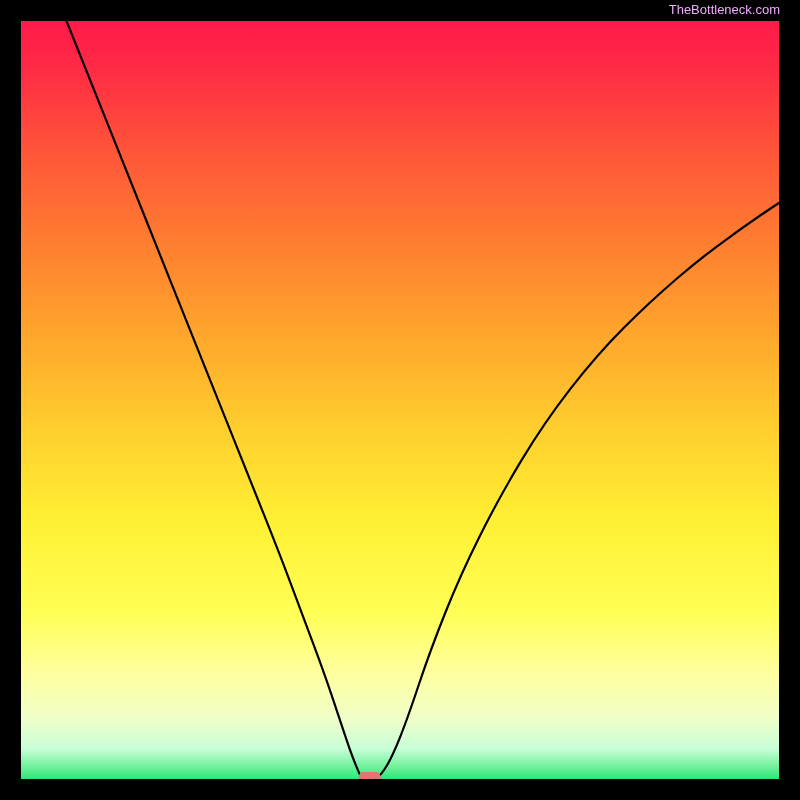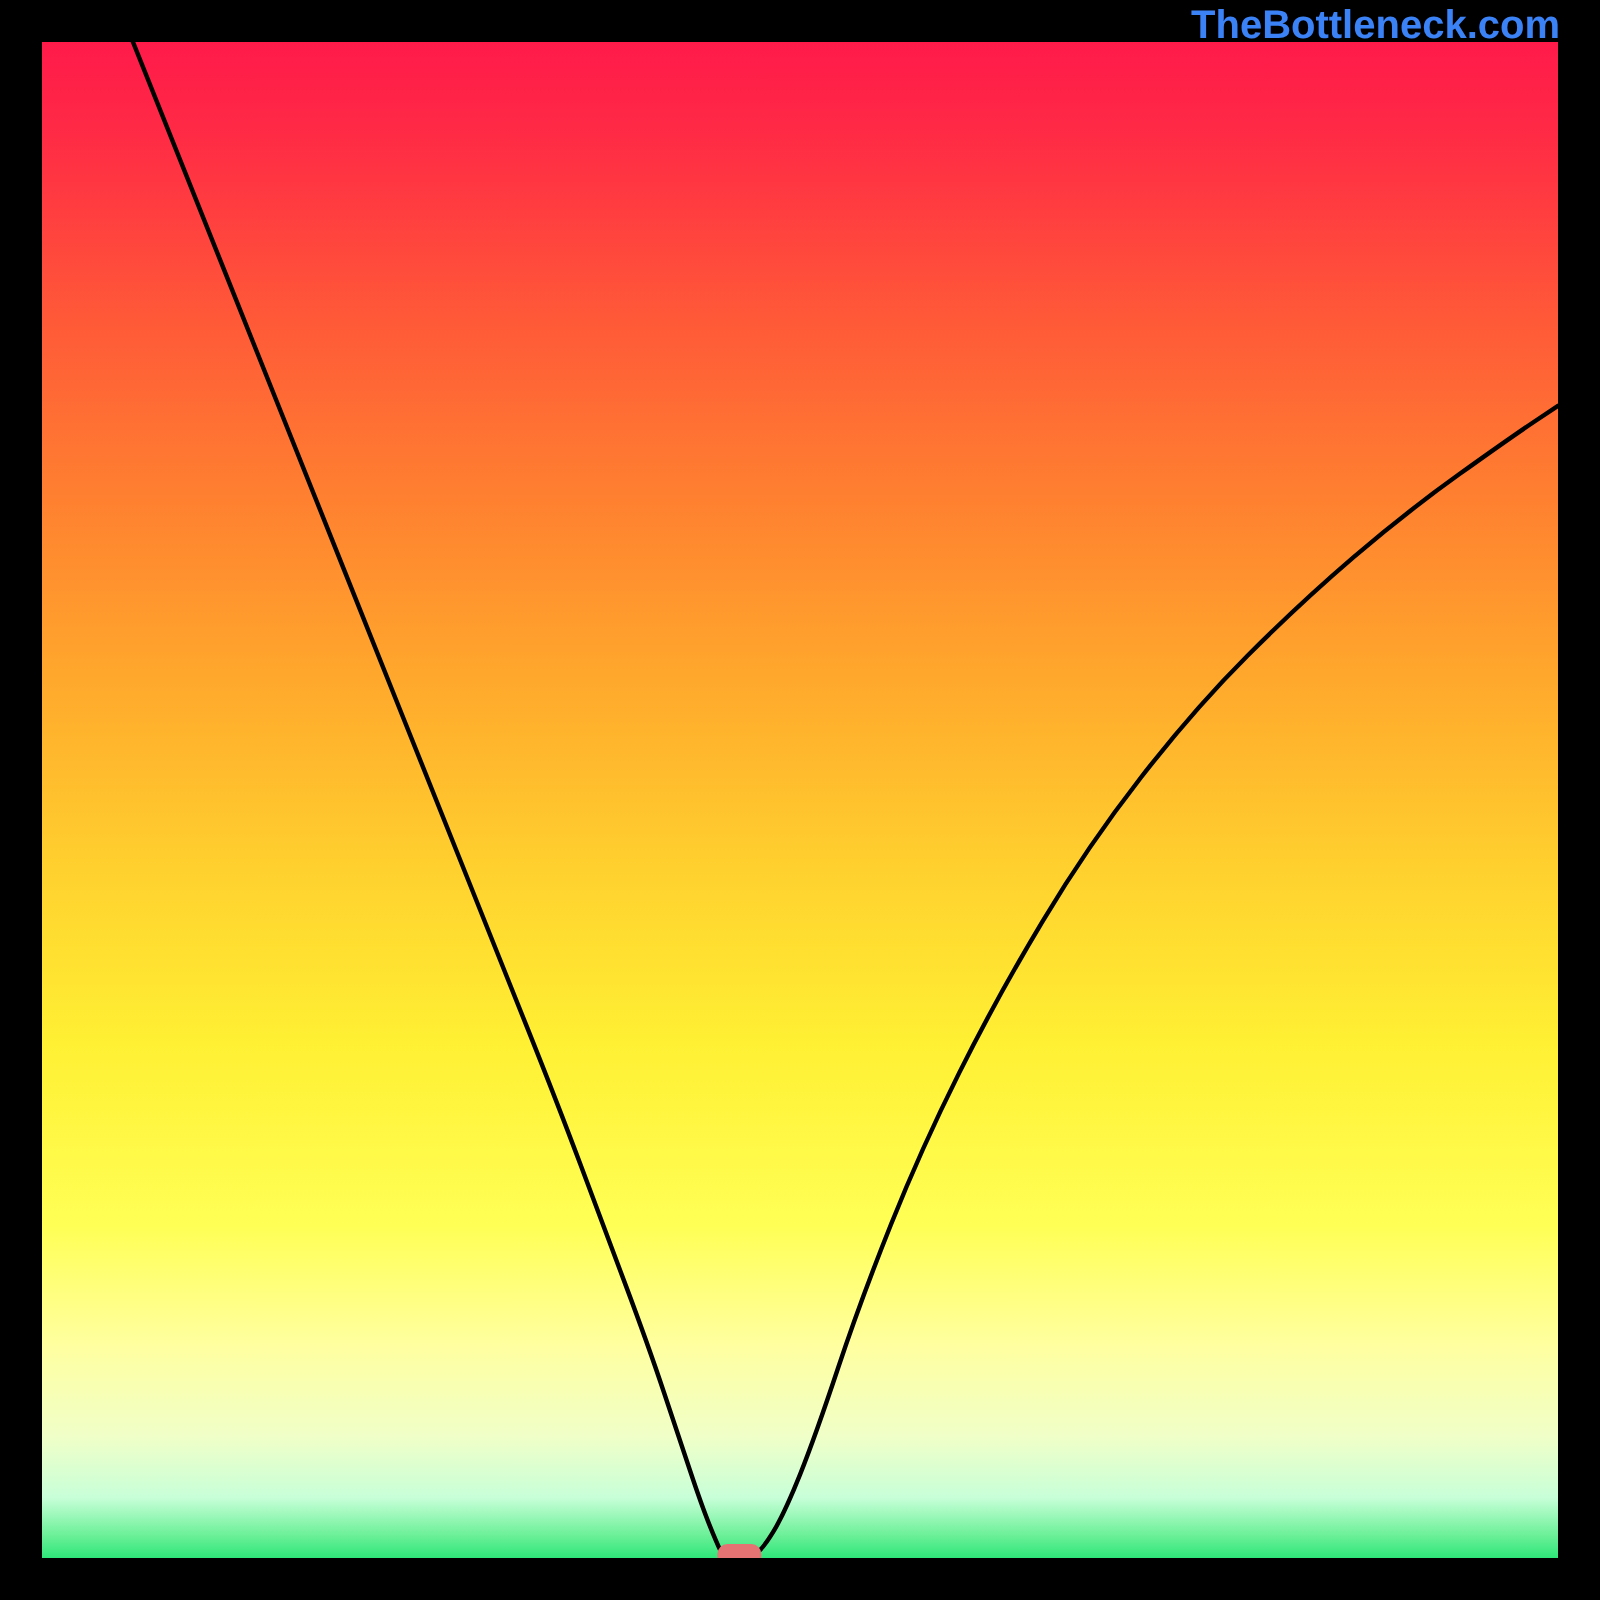--- a/index.html
+++ b/index.html
@@ -16,23 +16,23 @@
     left: 21px;
     top: 21px;
     width: 758px;
     height: 758px;
     background: #000;
   }
   .watermark {
     position: absolute;
     top: 2px;
     right: 20px;
-    color: #3b82f6;
-    font-size: 20px;
-    font-weight: 700;
+    color: #f0abfc;
+    font-size: 13px;
+    font-weight: 400;
     letter-spacing: 0px;
     z-index: 10;
   }
   svg {
     display: block;
   }
 </style>
 </head>
 <body>
 

